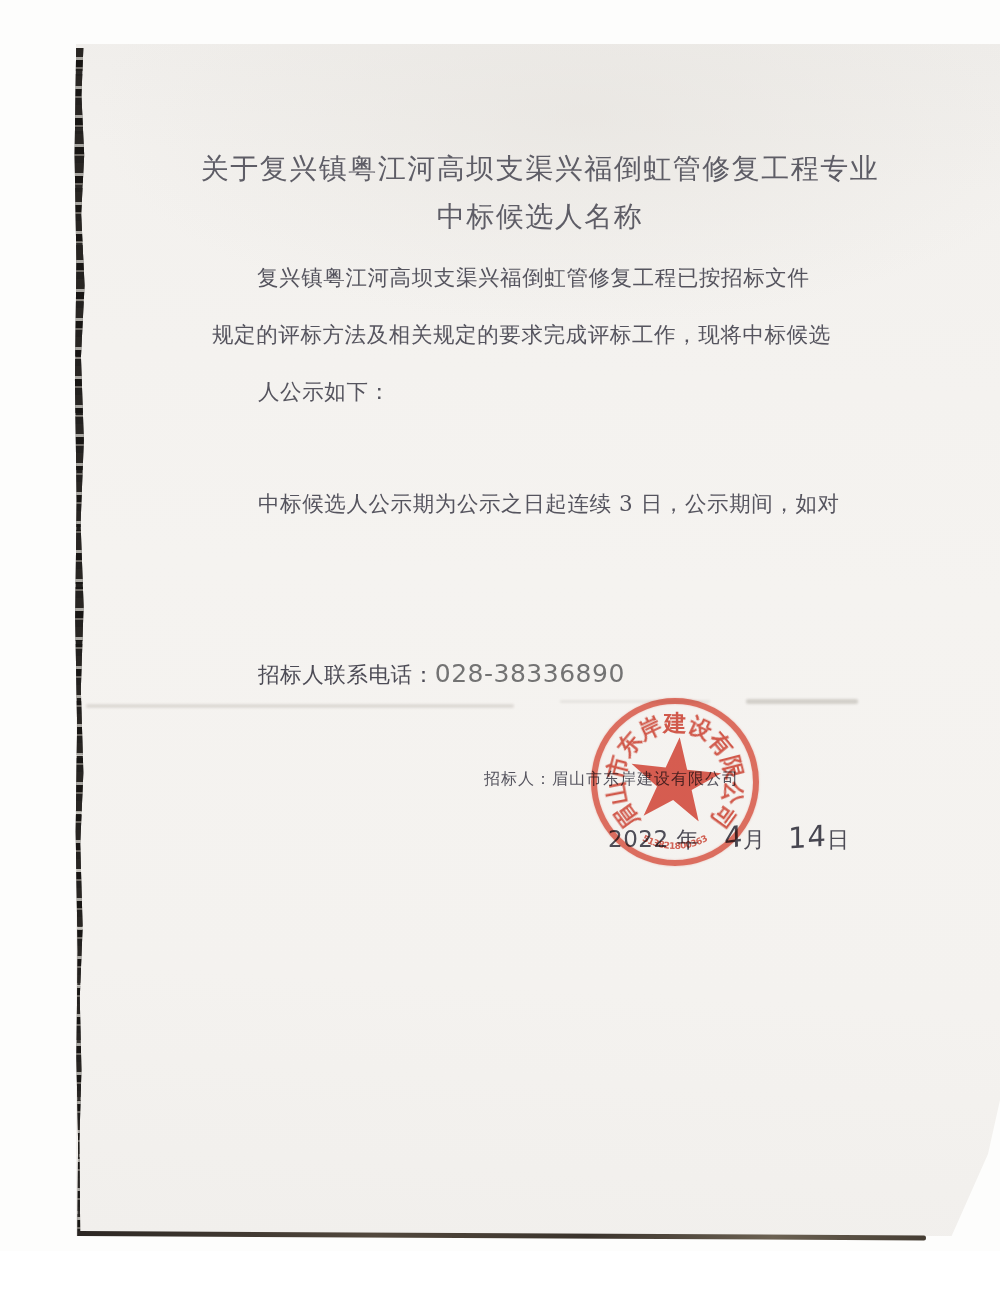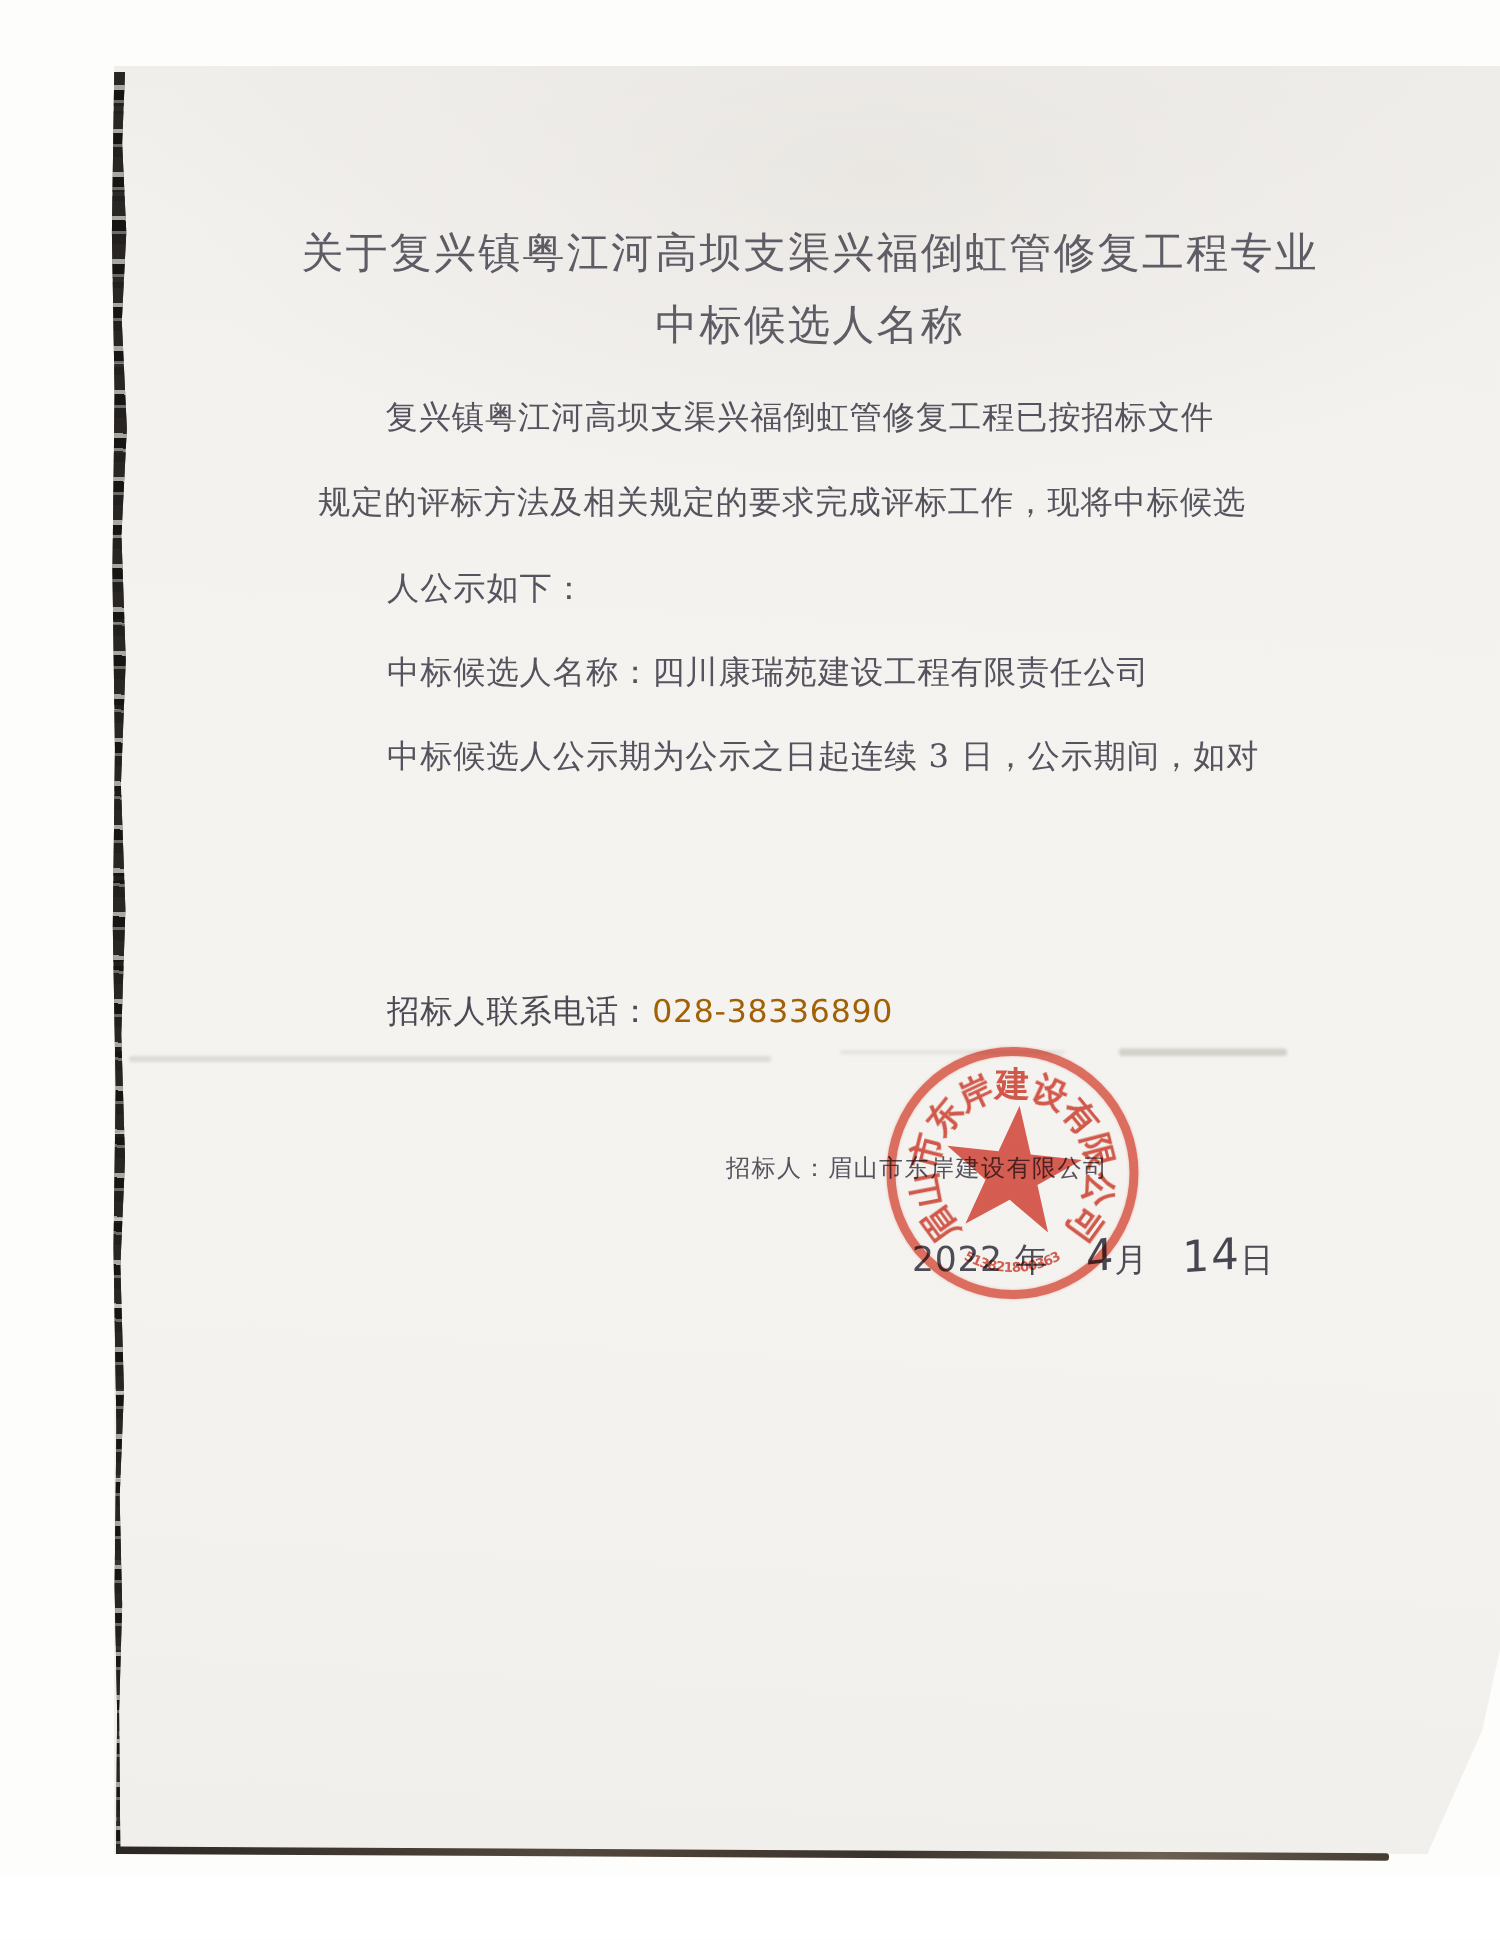--- a/index.html
+++ b/index.html
@@ -64,21 +64,21 @@
   .doc-text{position:absolute;color:#55545e;white-space:nowrap;}
   .title-wrap{
     position:absolute;left:80px;width:920px;text-align:center;
     color:#5e5d66;font-size:28px;letter-spacing:1.5px;
   }
   .t1{top:150px;}
   .t2{top:198px;}
   .body-line{font-size:21.5px;letter-spacing:0.6px;}
   .phone-num{
     font-family:"DejaVu Sans","Liberation Sans",sans-serif;
-    font-size:21px;color:#a16207;letter-spacing:0.5px;
+    font-size:25px;color:#737373;letter-spacing:0.5px;
   }
   .sig-line{font-size:16px;letter-spacing:1px;}
   .date-line{font-size:22px;color:#4d4c56;letter-spacing:1px;}
   .hand{
     display:inline-block;
     font-family:"DejaVu Sans","Liberation Sans",sans-serif;
     color:#474650;font-size:29px;font-weight:400;
     transform:rotate(-7deg) skewX(-6deg);
   }
   .hand.day{transform:rotate(-4deg) skewX(-4deg);}
@@ -127,21 +127,20 @@
   <div class="smudge smudge-a"></div>
   <div class="smudge smudge-b"></div>
   <div class="smudge smudge-c"></div>
 
   <div class="title-wrap t1">关于复兴镇粤江河高坝支渠兴福倒虹管修复工程专业</div>
   <div class="title-wrap t2">中标候选人名称</div>
 
   <div class="doc-text body-line" style="left:212px;top:320px;">规定的评标方法及相关规定的要求完成评标工作，现将中标候选</div>
   <div class="doc-text body-line" style="left:257px;top:263px;">复兴镇粤江河高坝支渠兴福倒虹管修复工程已按招标文件</div>
   <div class="doc-text body-line" style="left:214px;top:377px;margin-left:44px;">人公示如下：</div>
-  <div class="doc-text body-line" style="left:258px;top:433px;">中标候选人名称：四川康瑞苑建设工程有限责任公司</div>
   <div class="doc-text body-line" style="left:258px;top:489px;">中标候选人公示期为公示之日起连续 3 日，公示期间，如对</div>
 
   <div class="doc-text body-line" style="left:258px;top:659px;color:#4c4b55;">
     <span>招标人联系电话：</span><span class="phone-num">028-38336890</span>
   </div>
 
   <div class="doc-text sig-line" style="left:484px;top:769px;">
     <span>招标人：</span><span>眉山市东岸建设有限公司</span>
   </div>
 

